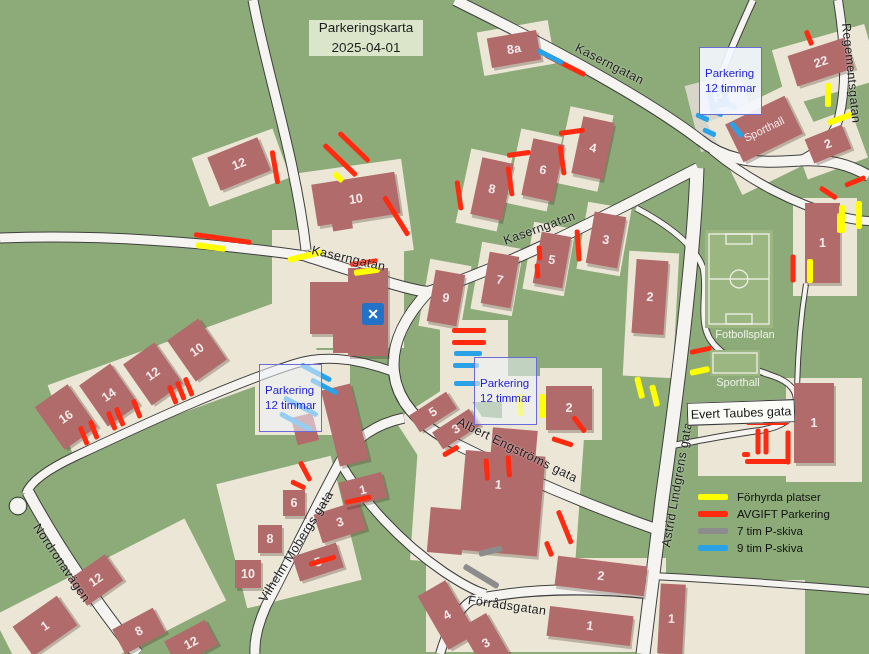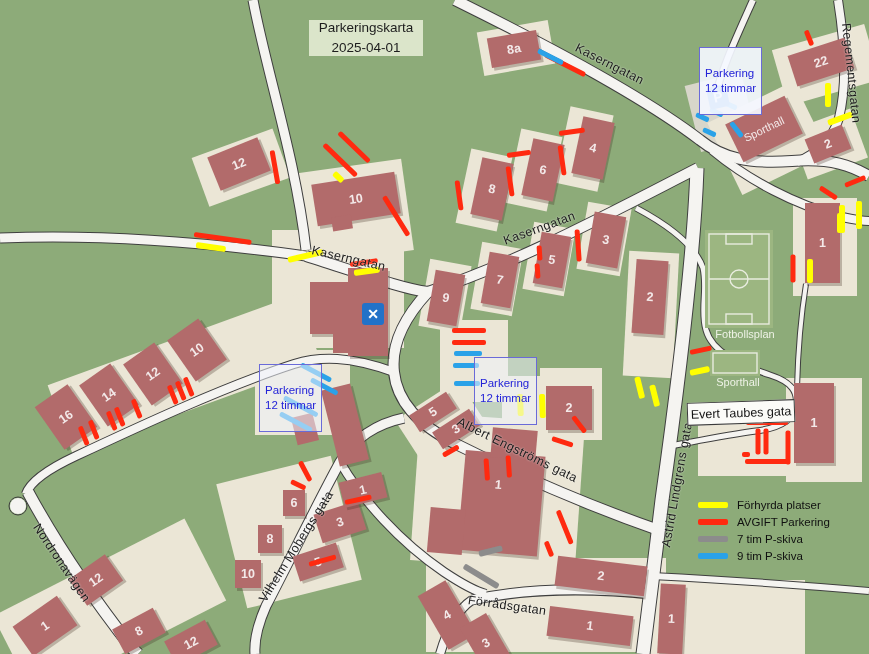--- a/index.html
+++ b/index.html
@@ -31,21 +31,21 @@
     position:absolute;border:1px solid #6a6ad8;color:var(--c-callout-text,#2323d8);
     font-size:11.5px;line-height:15px;padding:18px 5px;white-space:nowrap;
     background:rgba(238,242,252,.55);
   }
   .callout.solid{background:rgba(244,247,255,.92);}
   #title-box{
     position:absolute;left:292px;top:20px;width:114px;height:36px;
     background:var(--c-titlebox,#dbe5ca);color:#1d1d1d;font-size:13.5px;
     display:flex;flex-direction:column;align-items:center;justify-content:center;line-height:1.5;margin-left:17px;
   }
-  #legend{position:absolute;left:698px;top:488px;margin-top:8px;}
+  #legend{position:absolute;left:698px;top:488px;}
   .leg-row{display:flex;align-items:center;height:17px;}
   .leg-bar{width:30px;height:6px;border-radius:2px;margin-right:9px;flex:0 0 auto;}
   .leg-label{font-size:11.5px;color:#101010;white-space:nowrap;}
   .evert-box{
     position:absolute;left:687px;top:401px;width:106px;height:21px;
     background:#fbfbf8;border:1px solid #3a3a3a;color:#141414;font-size:12.5px;
     display:flex;align-items:center;justify-content:center;transform:rotate(-2deg);white-space:nowrap;
   }
   .sym{
     position:absolute;display:flex;align-items:center;justify-content:center;

